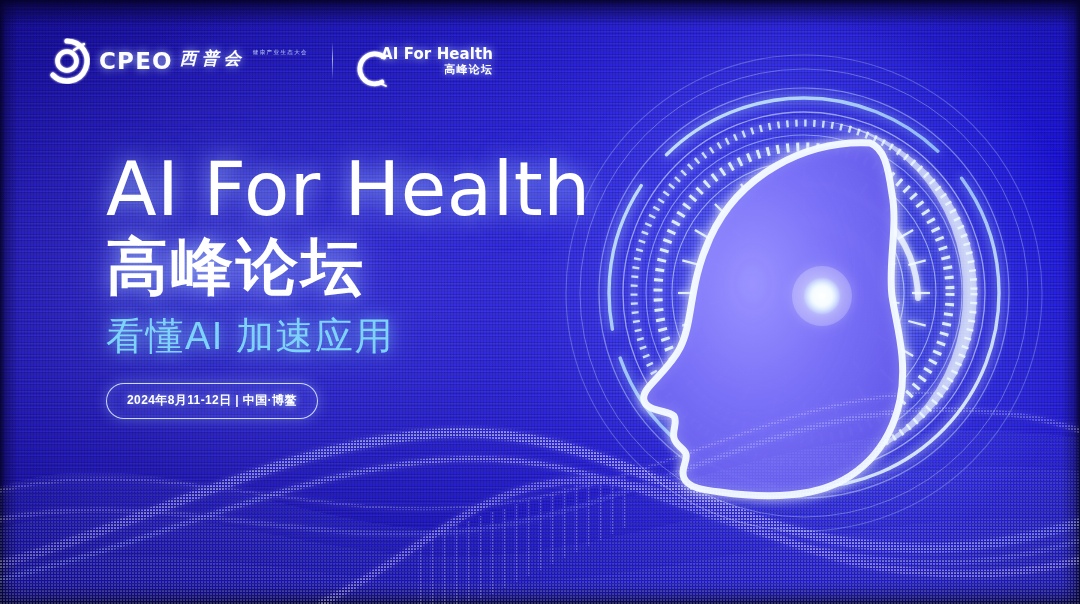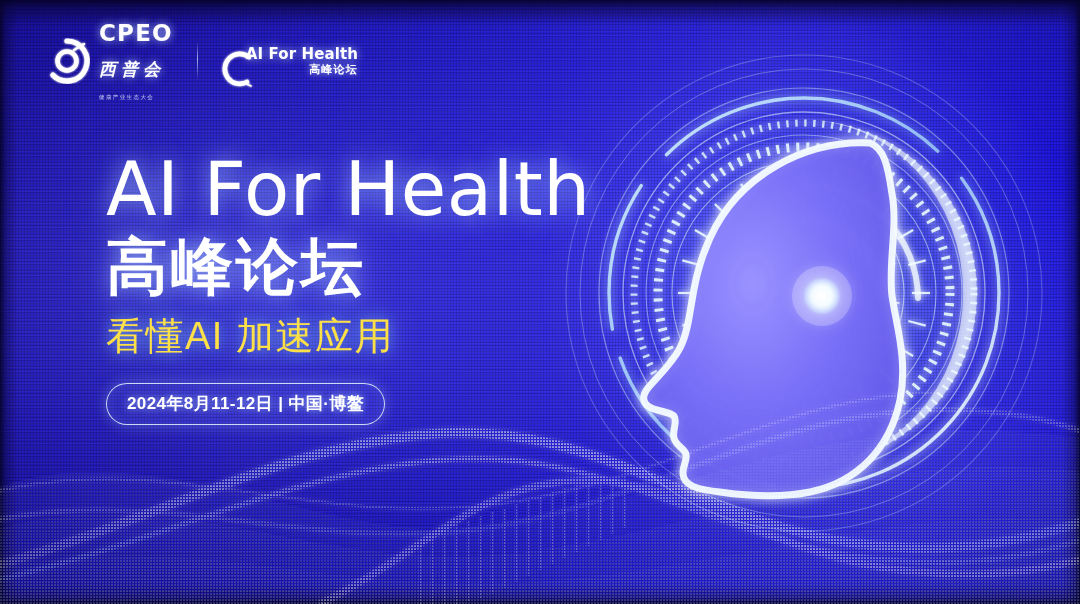--- a/index.html
+++ b/index.html
@@ -65,21 +65,21 @@
   
   .logo-bar {
     position: absolute;
     left: 44px; top: 30px;
     display: flex; align-items: center;
     height: 62px;
     z-index: 40;
   }
   .cpeo-lockup { display: flex; align-items: center; gap: 9px; }
   .cpeo-mark { width: 46px; height: 46px; display:block; }
-  .cpeo-words { display: flex; flex-direction: column; justify-content: flex-start; gap: 16px; }
+  .cpeo-words { display: flex; flex-direction: row; justify-content: flex-start; gap: 7px; }
   .cpeo-latin {
     font-size: 23px; font-weight: 700; letter-spacing: 1.2px;
     color: #fdfdff; line-height: 1;
     text-shadow: 0 0 9px rgba(190,215,255,0.85);
     font-family: "DejaVu Sans", sans-serif;
   }
   .cpeo-cn {
     font-size: 17px; font-weight: 700; letter-spacing: 5px;
     color: #fdfdff; line-height: 1.05;
     text-shadow: 0 0 8px rgba(190,215,255,0.8);
@@ -116,30 +116,30 @@
     font-family: "DejaVu Sans", sans-serif;
     text-shadow: 0 0 22px rgba(168,200,255,0.75), 0 0 48px rgba(120,150,255,0.45);
   }
   .hero-subtitle {
     font-size: 62px; font-weight: 700; letter-spacing: 3px;
     color: #ffffff; line-height: 1.1; margin: 6px 0 0 0;
     text-shadow: 0 0 20px rgba(168,200,255,0.7), 0 0 46px rgba(120,150,255,0.4);
   }
   .hero-tagline {
     font-size: 38px; font-weight: 500; letter-spacing: 1.5px;
-    color: #fde047; line-height: 1.1; margin: 14px 0 0 0;
+    color: #7dd3fc; line-height: 1.1; margin: 14px 0 0 0;
     text-shadow: 0 0 16px rgba(150,225,255,0.8), 0 0 40px rgba(110,190,255,0.45);
   }
   .date-pill {
     display: inline-flex; align-items: center; justify-content: center;
     margin-top: 26px;
     padding: 8px 20px 9px 20px;
     border: 1.5px solid rgba(225,240,255,0.88);
     border-radius: 999px;
-    font-size: 17px; font-weight: 700; letter-spacing: 0.4px;
+    font-size: 12px; font-weight: 700; letter-spacing: 0.4px;
     color: #ffffff;
     text-shadow: 0 0 9px rgba(175,210,255,0.8);
     box-shadow: 0 0 14px rgba(160,200,255,0.35), inset 0 0 14px rgba(160,200,255,0.12);
     background: rgba(120,140,255,0.10);
   }
 
   
   .hud { position: absolute; left: 552px; top: 48px; width: 560px; height: 500px; z-index: 20; }
   .hud svg { display:block; overflow: visible; }
 

